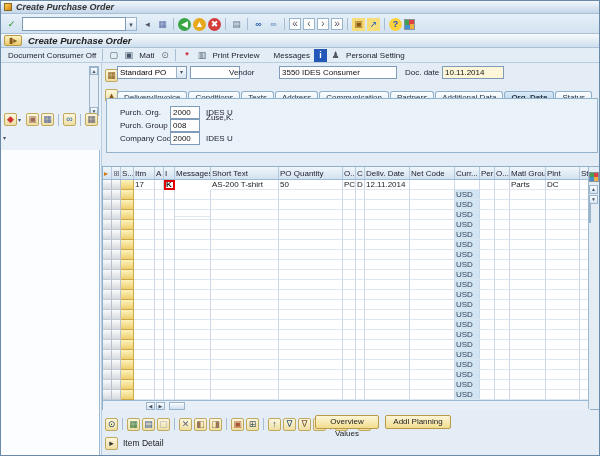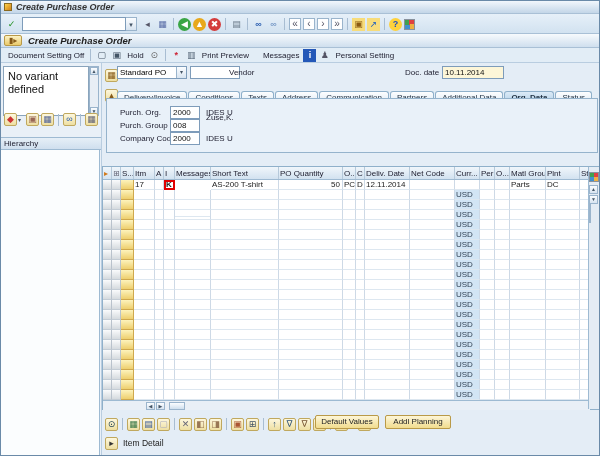--- a/index.html
+++ b/index.html
@@ -64,21 +64,21 @@
   .grid{position:absolute;left:0;top:103px;width:498px;height:244px;background:#fff;border:1px solid #8fb0ca;}
   .ghead{display:flex;height:13px;background:linear-gradient(#f0f6fb,#d2e2f0);border-bottom:1px solid #9ebad2;width:487px;}
   .gc{border-right:1px solid #cdd9e6;border-bottom:1px solid #dde7f0;font-size:8px;line-height:9px;padding:0 1px;overflow:hidden;white-space:nowrap;color:#222;}
   .gch{font-size:8px;color:#223;border-right:1px solid #b6c9da;border-bottom:none;padding-top:2px;}
   .gr{display:flex;height:10px;width:487px;}
   .selc{background:linear-gradient(#fafbfc,#d5dade);border-right:1px solid #b9c2cc;border-bottom:1px solid #c3ccd5;}
   .ycell{background:linear-gradient(#fdf3bd,#eecf6e);border-bottom:1px solid #cfa94e;border-right:1px solid #cfa94e;}
   .usd{background:#d2e5f5;color:#345;}
   .redbox{outline:2px solid #e00000;outline-offset:-2px;text-align:center;font-weight:bold;}
   .mat{margin-top:36px;}
-  .num{text-align:right;padding-right:2px;}
+  .num{text-align:left;padding-right:2px;}
   .vscroll{position:absolute;right:0;top:0;width:11px;height:242px;background:#e4ecf4;border-left:1px solid #9ebad2;}
   .vscroll .sbtn{margin:0 0 1px 0;width:9px;height:9px;}
   .vslider{width:9px;height:12px;background:linear-gradient(#fbfdff,#cfdfee);border:1px solid #9ab4cc;margin-top:1px;}
   .hscroll{position:absolute;left:0;top:233px;width:487px;height:10px;background:#e9eff6;border-top:1px solid #9ebad2;display:flex;align-items:center;}
   .hscroll .sbtn{display:inline-block;width:9px;height:8px;line-height:7px;margin-left:1px;}
   .hslider{display:inline-block;width:16px;height:8px;background:linear-gradient(#fbfdff,#cfdfee);border:1px solid #9ab4cc;margin-left:4px;}
 
   
   .gridfooter{position:absolute;left:2px;top:353px;height:15px;display:flex;align-items:center;}
   .pushbtn{position:absolute;height:14px;background:linear-gradient(#fdf6d8,#f1dc8e);border:1px solid #b99a48;border-radius:2px;font-size:8px;line-height:12px;text-align:center;color:#222;padding:0 4px;}
@@ -103,60 +103,57 @@
     </span>
     <span><span class="tbi" style="color: rgb(85, 85, 102);">◂</span><span class="tbi" style="color: rgb(91, 111, 168);">▦</span><span class="vsep"></span><span class="tbi" style="color: rgb(255, 255, 255); background: rgb(58, 165, 68); border-radius: 50%;">◀</span><span class="tbi" style="color: rgb(255, 255, 255); background: rgb(232, 168, 28); border-radius: 50%;">▲</span><span class="tbi" style="color: rgb(255, 255, 255); background: rgb(212, 60, 60); border-radius: 50%;">✖</span><span class="vsep"></span><span class="tbi" style="color: rgb(106, 122, 136);">▤</span><span class="vsep"></span><span class="tbi" style="color: rgb(42, 93, 176); font-weight: bold;">∞</span><span class="tbi" style="color: rgb(122, 156, 200); font-weight: bold;">∞</span><span class="vsep"></span><span class="tbi pg" style="color: rgb(85, 85, 102);">«</span><span class="tbi pg" style="color: rgb(85, 85, 102);">‹</span><span class="tbi pg" style="color: rgb(85, 85, 102);">›</span><span class="tbi pg" style="color: rgb(85, 85, 102);">»</span><span class="vsep"></span><span class="tbi" style="color: rgb(138, 90, 16); background: rgb(247, 220, 122);">▣</span><span class="tbi" style="color: rgb(31, 95, 191); background: rgb(247, 220, 122);">↗</span><span class="vsep"></span><span class="tbi" style="color: rgb(31, 79, 191); background: rgb(255, 210, 60); border-radius: 50%; font-weight: bold;">?</span><span class="tbi quad"></span></span>
   </div>
 
   <div class="apptitle">
     <span class="chip">▮▸</span>
     <span class="tx">Create Purchase Order</span>
   </div>
 
   <div class="appbar">
-    <span class="abtn">Document Setting Off</span>
+    <span class="abtn">Document Consumer Off</span>
     <span class="vsep"></span>
     <span><span class="tbi" style="color: rgb(68, 85, 102);">▢</span><span class="tbi" style="color: rgb(68, 85, 102);">▣</span></span>
-    <span class="abtn">Hold</span>
+    <span class="abtn">Matl</span>
     <span><span class="tbi" style="color: rgb(102, 102, 102);">⊙</span></span>
     <span class="vsep"></span>
     <span><span class="tbi" style="color: rgb(204, 34, 51); font-weight: bold;">*</span><span class="tbi" style="color: rgb(85, 102, 119);">▥</span></span>
     <span class="abtn">Print Preview</span>
     <span class="hgap"></span>
     <span class="abtn">Messages</span>
     <span><span class="tbi" style="color: rgb(255, 255, 255); background: rgb(36, 88, 184); font-weight: bold;">i</span></span>
     <span><span class="tbi" style="color: rgb(85, 85, 102);">♟</span></span>
     <span class="abtn">Personal Setting</span>
   </div>
 
   <div class="leftpanel">
-    <div class="variantbox">
-      <span>No variant defined</span>
-    </div>
     <div class="vscr">
       <span class="sbtn">▲</span>
       <span class="sbtn bottom">▼</span>
     </div>
     <div class="dots">.....</div>
     <div class="lp-icons">
         <span><span class="tbi btn" style="color: rgb(204, 51, 51);">◆</span><span class="ddarr">▾</span><span class="tbi btn" style="color: rgb(153, 102, 85);">▣</span><span class="tbi btn" style="color: rgb(85, 102, 153);">▦</span><span class="vsep"></span><span class="tbi btn" style="color: rgb(42, 93, 176);">∞</span><span class="vsep"></span><span class="tbi btn" style="color: rgb(102, 102, 119);">▦</span><span class="ddarr">▾</span></span>
       </div>
-    <div class="lp-hier">Hierarchy</div>
     <div class="lp-tree"></div>
   </div>
 
   <div class="content">
 
     <span style="position:absolute;left:2px;top:3px;"><span class="tbi btn" style="color: rgb(135, 90, 24);">▦</span></span>
     <span class="selbox" style="left:15px;top:3px;width:70px;">
       <span class="stx">Standard PO</span>
       <span class="sarr">▾</span>
     </span>
     <input class="fld" style="left: 88px; top: 3px; width: 50px;">
     <span class="lbl" style="left:127px;top:3px;">Vendor</span>
+    <input class="fld" style="left: 177px; top: 3px; width: 118px;" value="3550 IDES Consumer">
     <span class="lbl" style="left:303px;top:3px;">Doc. date</span>
     <input class="fld" style="left: 340px; top: 3px; width: 62px; background: rgb(253, 246, 216);" value="10.11.2014">
 
     <span class="closehdr"><span class="tbi btn" style="color: rgb(135, 90, 24);">▴</span></span>
     <div class="tabstrip" id="tabstrip"><span class="tab">Delivery/Invoice</span><span class="tab">Conditions</span><span class="tab">Texts</span><span class="tab">Address</span><span class="tab">Communication</span><span class="tab">Partners</span><span class="tab">Additional Data</span><span class="tab active">Org. Data</span><span class="tab">Status</span></div>
     <div class="tabpanel">
       <span class="lbl" style="left:13px;top:7px;">Purch. Org.</span>
       <input class="fld" style="left: 63px; top: 7px; width: 30px;" value="2000">
       <span class="lbl" style="left:99px;top:7px;">IDES U</span>
       <span class="lbl" style="left:13px;top:20px;">Purch. Group</span>
@@ -663,21 +660,21 @@
         <span class="tbi quad" style="width:10px;height:10px;margin:0;"></span>
         <span class="sbtn">▲</span>
         <span class="sbtn">▼</span>
         <span class="vslider"></span>
       </div>
     </div>
 
     <div class="gridfooter">
         <span><span class="tbi btn" style="color: rgb(34, 68, 85);">⊙</span><span class="vsep"></span><span class="tbi btn" style="color: rgb(58, 122, 74);">▦</span><span class="tbi btn" style="color: rgb(58, 90, 154);">▤</span><span class="tbi btn" style="color: rgb(170, 170, 187);">▢</span><span class="vsep"></span><span class="tbi btn" style="color: rgb(102, 102, 119);">✕</span><span class="tbi btn" style="color: rgb(153, 119, 85);">◧</span><span class="tbi btn" style="color: rgb(153, 119, 85);">◨</span><span class="vsep"></span><span class="tbi btn" style="color: rgb(170, 85, 51);">▣</span><span class="tbi btn" style="color: rgb(68, 85, 102);">⊞</span><span class="vsep"></span><span class="tbi btn" style="color: rgb(51, 85, 119); font-weight: bold;">↑</span><span class="tbi btn" style="color: rgb(51, 85, 119);">∇</span><span class="tbi btn" style="color: rgb(119, 85, 51);">∇</span><span class="tbi btn" style="color: rgb(170, 170, 187);">∇</span><span class="vsep"></span><span class="tbi btn" style="color: rgb(85, 102, 119);">▥</span><span class="hgap"></span><span class="tbi btn" style="color: rgb(85, 102, 119);">◫</span></span>
       </div>
-    <button class="pushbtn" style="left:213px;top:352px;width:64px;">Default Values</button>
+    <button class="pushbtn" style="left:213px;top:352px;width:64px;">Overview Values</button>
     <button class="pushbtn" style="left:283px;top:352px;width:66px;">Addl Planning</button>
 
     <div class="itemdetail">
       <span><span class="tbi btn" style="color: rgb(51, 51, 51);">▸</span></span>
       <span class="tx">Item Detail</span>
     </div>
   </div>
 
 </div>
 

